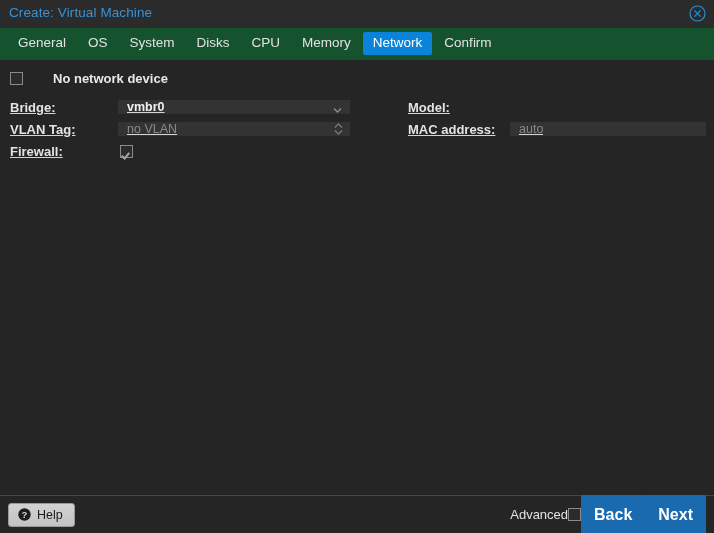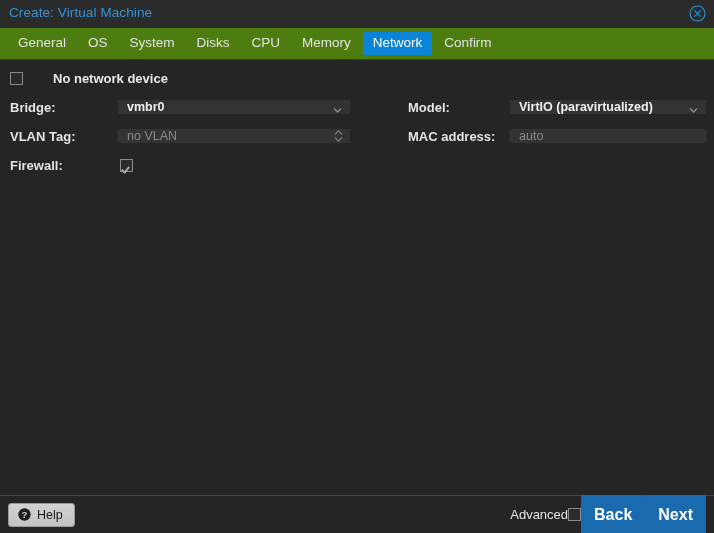--- a/index.html
+++ b/index.html
@@ -45,21 +45,21 @@
     right: 8px;
     top: 5px;
     width: 17px;
     height: 17px;
     cursor: pointer;
   }
 
   
   .tabbar {
     height: 32px;
-    background: #4d7c0f;
+    background: #14532d;
     border-bottom: 1px solid #3a3a3a;
     display: flex;
     align-items: center;
     padding-left: 8px;
     flex: 0 0 auto;
     box-sizing: border-box;
   }
   .tab {
     font-size: 13.5px;
     color: #e2e2e2;
@@ -123,23 +123,23 @@
   
   .col {
     position: absolute;
     top: 36px;
   }
   .col-left  { left: 10px;  width: 340px; }
   .col-right { left: 368px; width: 338px; }
 
   .frow {
     height: 22px;
-    margin-bottom: 7px;
-    display: flex;
-    align-items: center;
+    display: flex;
+    align-items: center;
+    text-decoration: underline;
   }
   .flabel {
     font-size: 13px;
     font-weight: bold;
     color: #e3e3e3;
     white-space: nowrap;
     flex: 0 0 auto;
   }
   .col-left .flabel  { width: 108px; }
   .col-right .flabel { width: 102px; padding-left: 40px; }
@@ -320,28 +320,20 @@
           <div class="checkbox checked"></div>
         </div>
       </div>
 
     </div>
 
     <div class="col col-right">
 
       <div class="frow">
         <div class="flabel">Model:</div>
-        <div class="field select">
-          <div class="fval">VirtIO (paravirtualized)</div>
-          <div class="chev">
-            <svg width="11" height="11" viewBox="0 0 11 11" aria-hidden="true">
-              <path d="M2 4 L5.5 7.5 L9 4" fill="none" stroke="#8f8f8f" stroke-width="1.3"></path>
-            </svg>
-          </div>
-        </div>
       </div>
 
       <div class="frow">
         <div class="flabel">MAC address:</div>
         <div class="field">
           <div class="fph">auto</div>
         </div>
       </div>
 
     </div>

